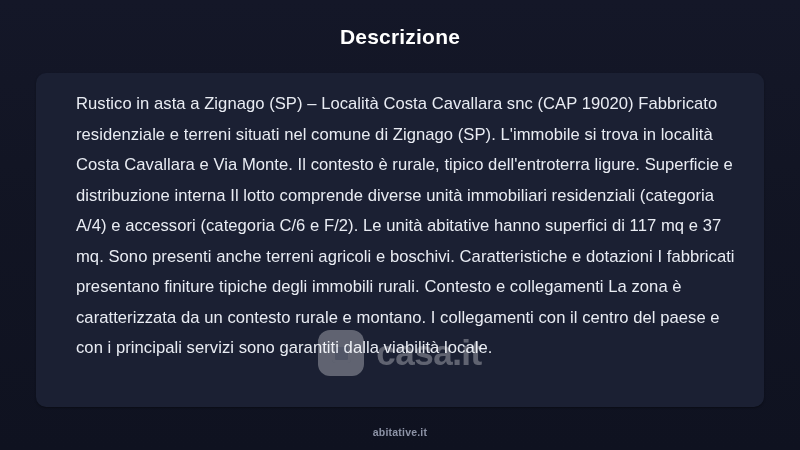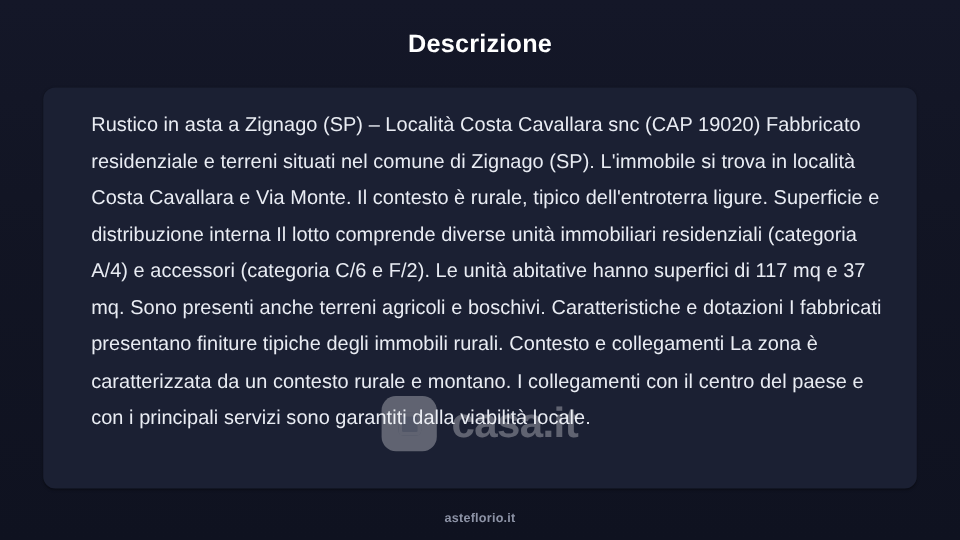--- a/index.html
+++ b/index.html
@@ -110,15 +110,15 @@
     <div class="card-body">Rustico in asta a Zignago (SP) – Località Costa Cavallara snc (CAP 19020) Fabbricato residenziale e terreni situati nel comune di Zignago (SP). L'immobile si trova in località Costa Cavallara e Via Monte. Il contesto è rurale, tipico dell'entroterra ligure. Superficie e distribuzione interna Il lotto comprende diverse unità immobiliari residenziali (categoria A/4) e accessori (categoria C/6 e F/2). Le unità abitative hanno superfici di 117 mq e 37 mq. Sono presenti anche terreni agricoli e boschivi. Caratteristiche e dotazioni I fabbricati presentano finiture tipiche degli immobili rurali. Contesto e collegamenti La zona è caratterizzata da un contesto rurale e montano. I collegamenti con il centro del paese e con i principali servizi sono garantiti dalla viabilità locale.</div>
   </div>
 
   <div class="watermark">
     <span class="wm-mark">
       <span class="inner"></span>
     </span>
     <span class="wm-text">casa.it</span>
   </div>
 
-  <div class="footer">asteflorio.it</div>
+  <div class="footer">abitative.it</div>
 
 </div>
 
 </body></html>

